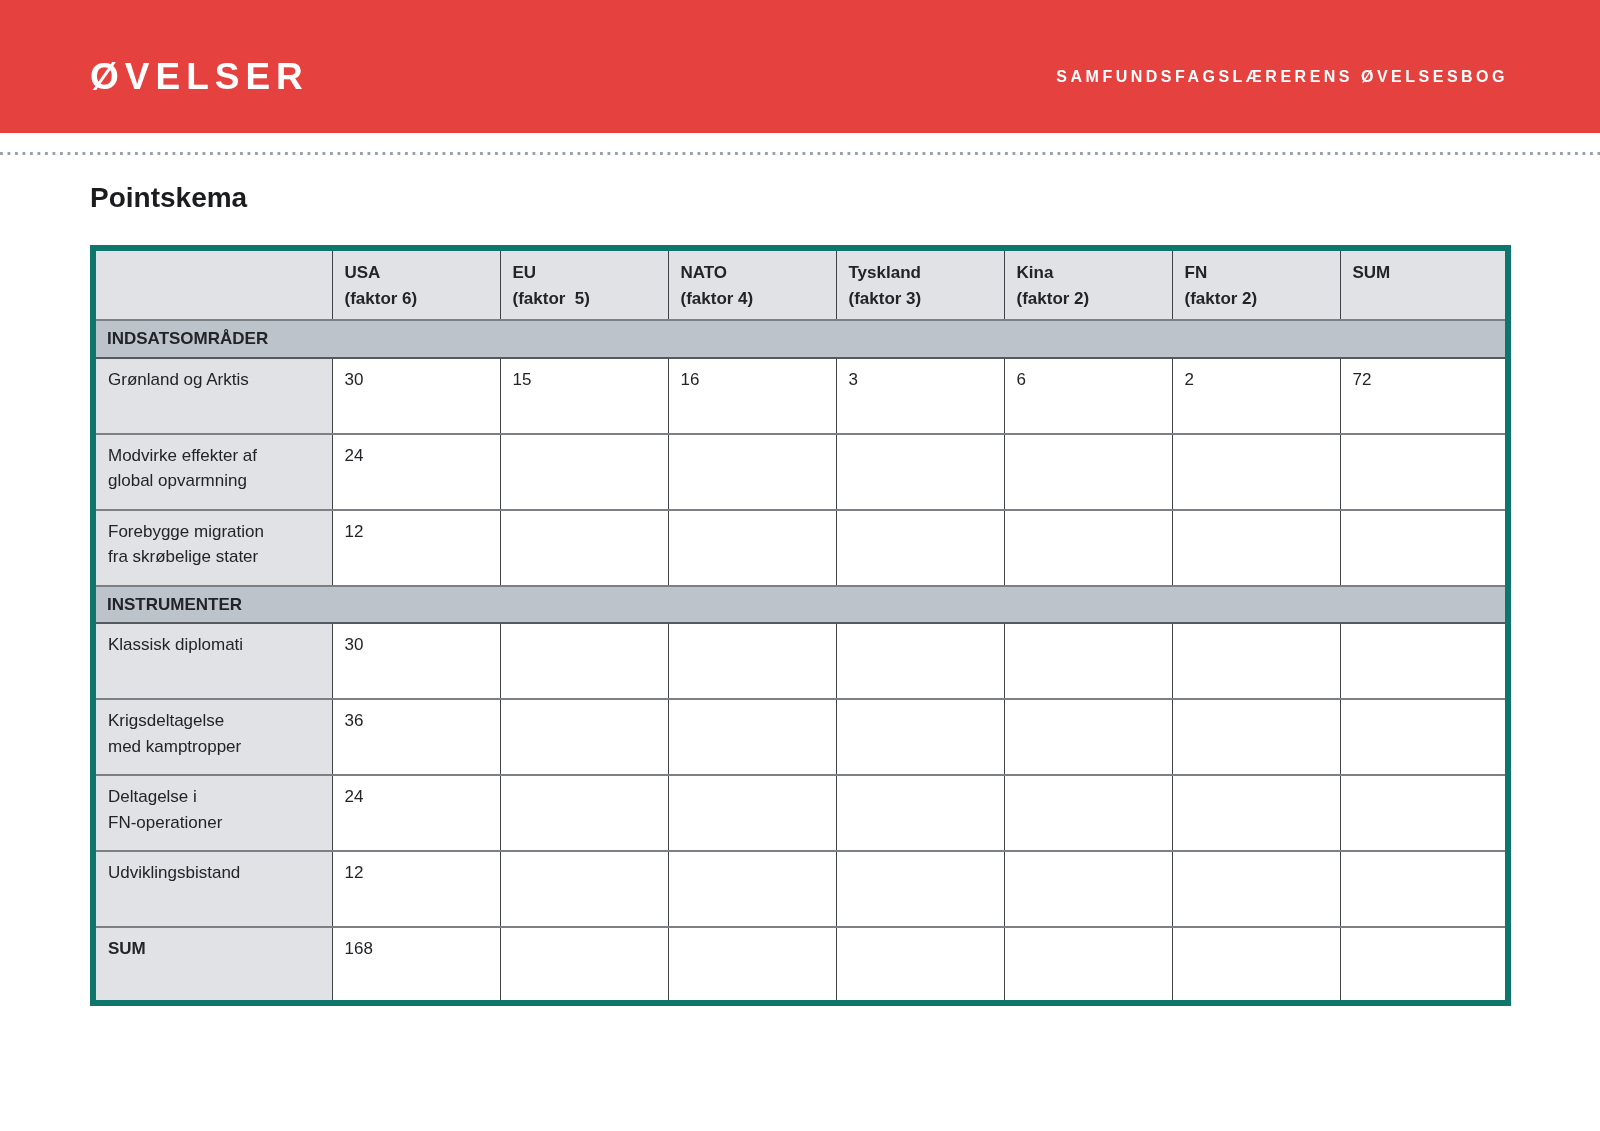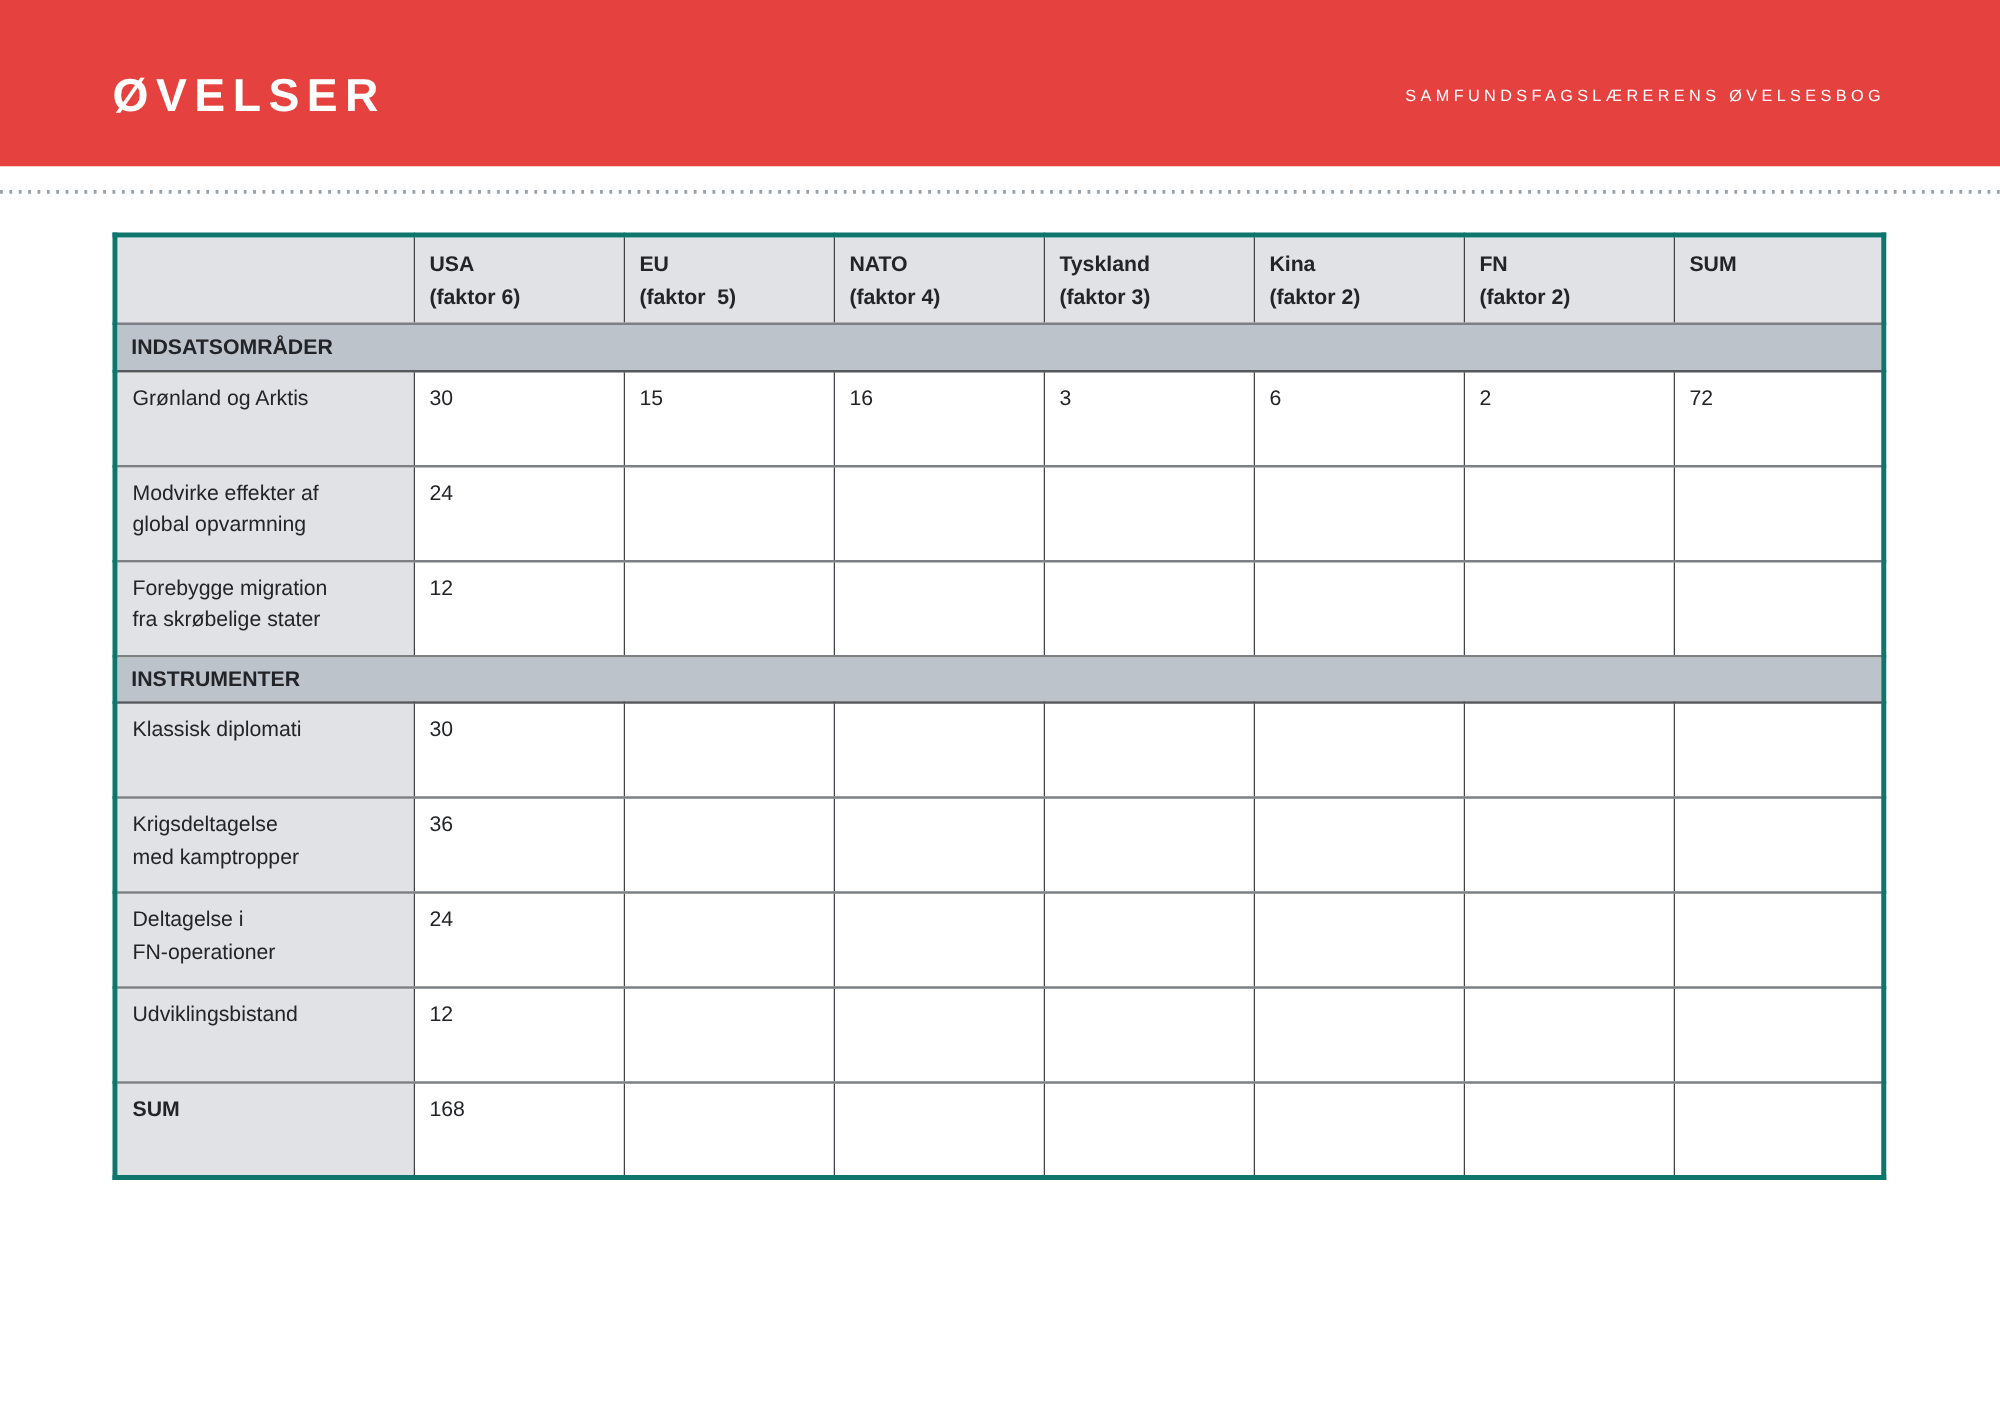--- a/index.html
+++ b/index.html
@@ -24,22 +24,22 @@
   }
   .logo {
     color: #ffffff;
     font-size: 37px;
     font-weight: bold;
     letter-spacing: 6px;
     line-height: 1;
   }
   .book-title {
     color: #ffffff;
-    font-size: 13px;
-    font-weight: normal;
+    font-size: 16px;
+    font-weight: bold;
     letter-spacing: 3.5px;
     line-height: 1;
   }
 
   
   .section-title {
     margin: 25px 90px 0 90px;
     color: #1c4b60;
     font-size: 21px;
     font-weight: bold;
@@ -61,21 +61,21 @@
     font-weight: bold;
     line-height: 1.15;
   }
 
   
   .score-table {
     margin: 31px 90px 0 90px;
     border-collapse: collapse;
     table-layout: fixed;
     width: 1418px;
-    border: 4px solid #0f766e;
+    border: 6px solid #0f766e;
     font-size: 17px;
   }
   .score-table th, .score-table td {
     border-left: 1px solid #3f4347;
     border-right: 1px solid #3f4347;
     border-top: 2px solid #7c8084;
     border-bottom: 2px solid #7c8084;
     vertical-align: top;
     text-align: left;
     padding: 8px 12px;
@@ -108,20 +108,21 @@
 </head>
 <body>
 
 <header class="banner">
   <div class="logo">ØVELSER</div>
   <div class="book-title">SAMFUNDSFAGSLÆRERENS ØVELSESBOG</div>
 </header>
 
 <main>
   <div class="dotted-rule"></div>
+  <h1 class="page-heading">Pointskema</h1>
 
   <table class="score-table">
     <colgroup id="table-cols">
         <col style="width: 239px;">
         <col style="width: 168px;">
         <col style="width: 168px;">
         <col style="width: 168px;">
         <col style="width: 168px;">
         <col style="width: 168px;">
         <col style="width: 168px;">

